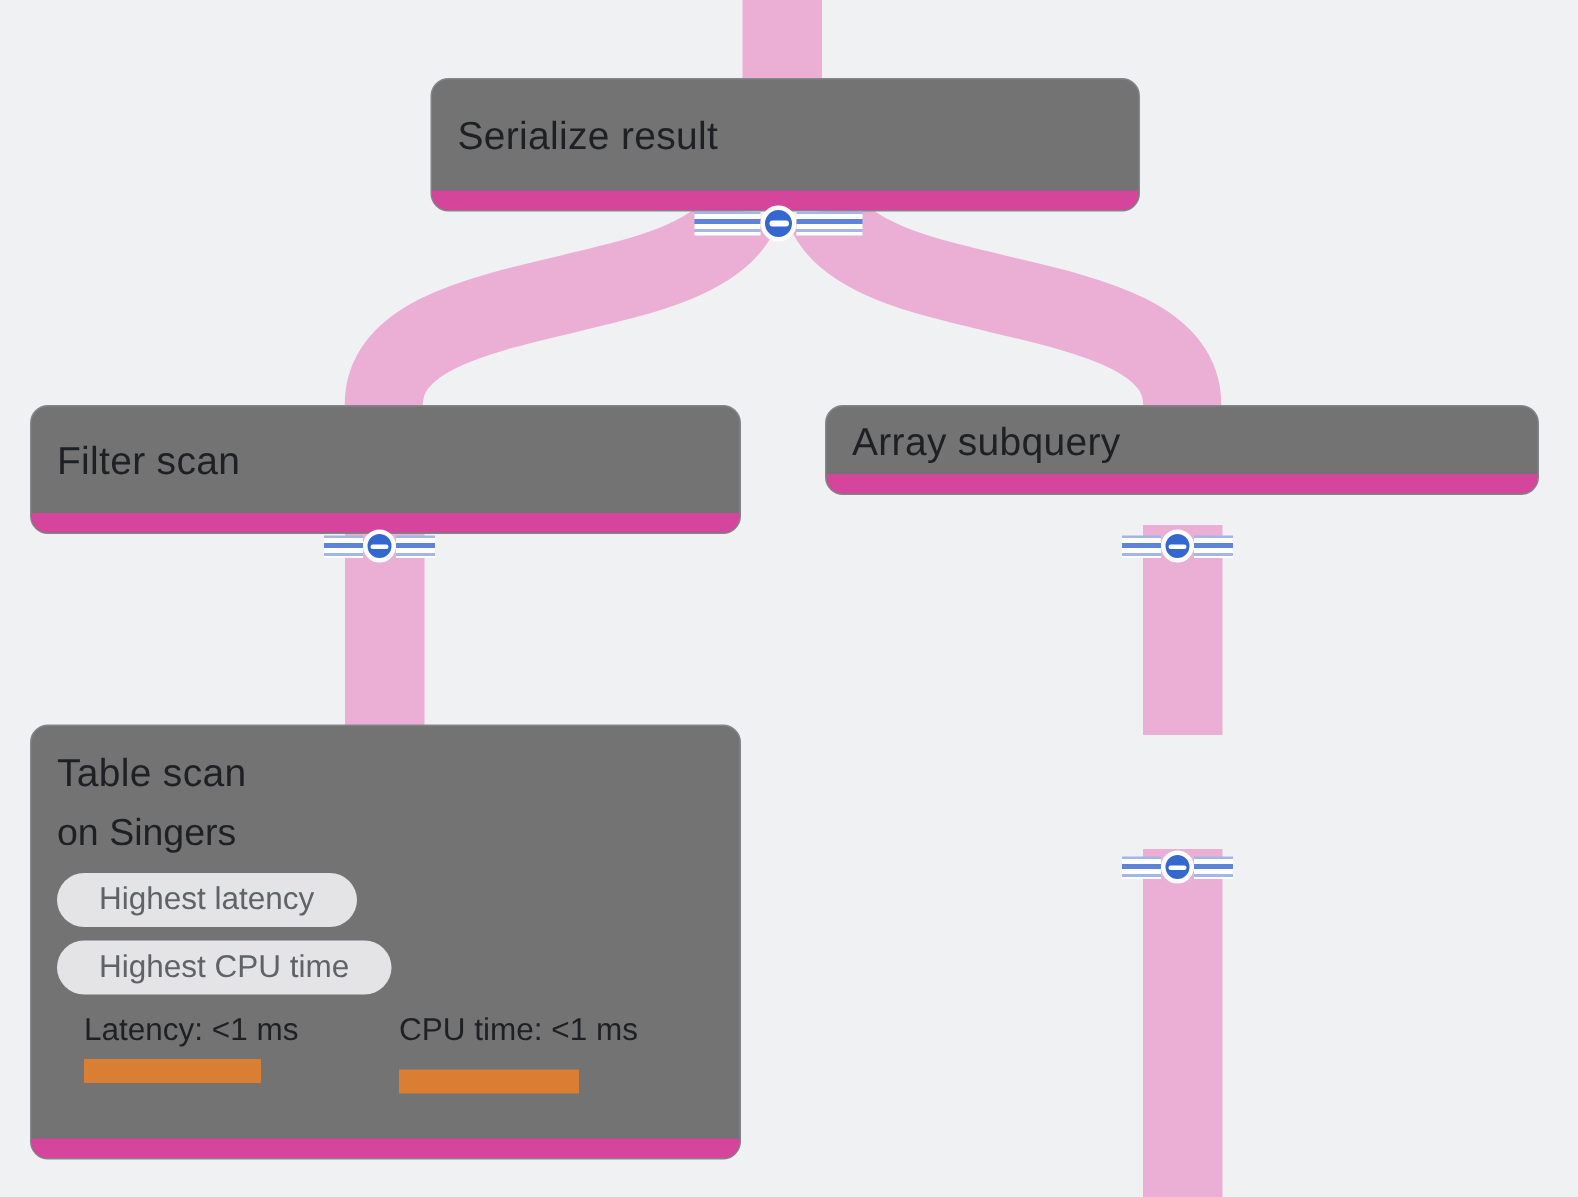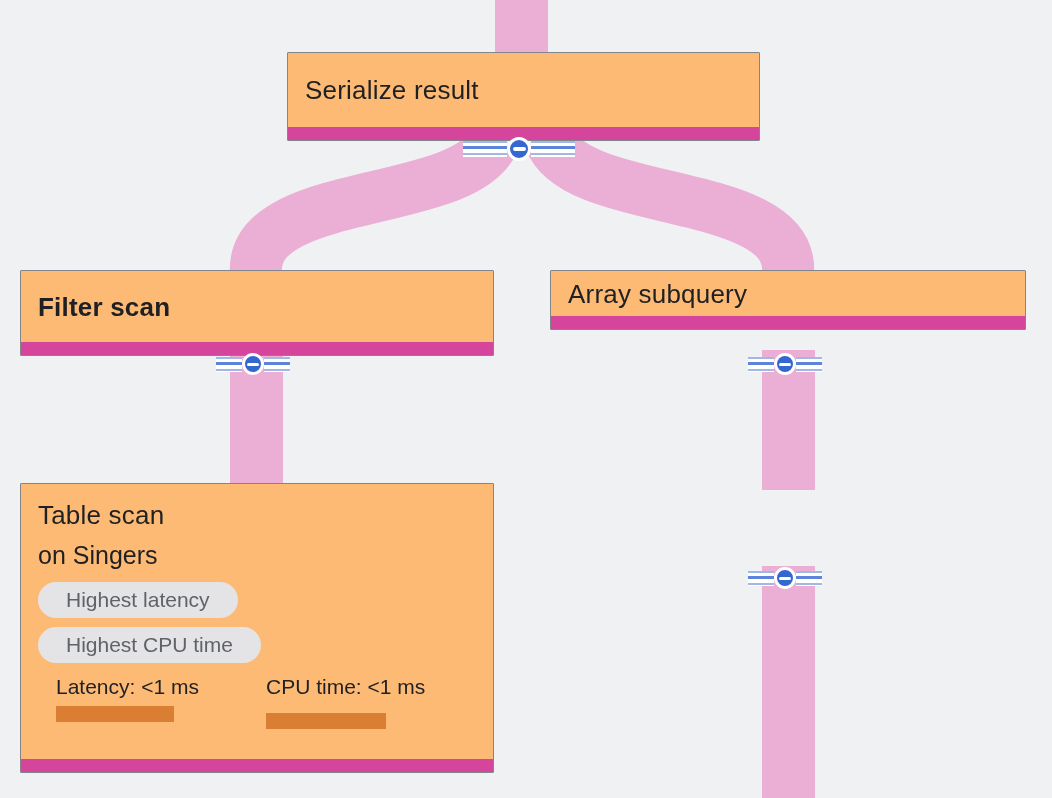--- a/index.html
+++ b/index.html
@@ -19,23 +19,23 @@
     font-family:"Liberation Sans", sans-serif;
     background:var(--bg);
     position:relative;
   }
   .canvas{position:absolute;inset:0;width:1052px;height:798px;}
   svg.edges{position:absolute;left:0;top:0;width:1052px;height:798px;}
   svg.edges path{fill:none;stroke:var(--edge-flow);}
 
   .node{
     position:absolute;
-    background:#fdba74;
+    background:#737373;
     border:1.5px solid var(--node-border);
-    border-radius:1px;
+    border-radius:12px;
     overflow:hidden;
     color:var(--text);
   }
   .node .accent{
     position:absolute;left:0;right:0;bottom:0;height:13px;
     background:var(--accent);
   }
   .node-simple{display:flex;align-items:center;padding:0 17px 13px 17px;}
   .node-title{font-size:26px;line-height:34px;color:var(--text);letter-spacing:0.2px;}
 
@@ -99,21 +99,21 @@
     <path d="M 256.5 350 L 256.5 490" stroke-width="53"></path>
     <path d="M 788.5 350 L 788.5 490" stroke-width="53"></path>
     <path d="M 788.5 566 L 788.5 800" stroke-width="53"></path>
   </svg>
 
   <div class="node node-simple" style="left:287px;top:52px;width:473px;height:89px;">
     <div class="node-title">Serialize result</div>
     <div class="accent"></div>
   </div>
 
-  <div class="node node-simple" style="left:20px;top:270px;width:474px;height:86px;font-weight:bold;">
+  <div class="node node-simple" style="left:20px;top:270px;width:474px;height:86px;">
     <div class="node-title">Filter scan</div>
     <div class="accent"></div>
   </div>
 
   <div class="node node-simple" style="left:550px;top:270px;width:476px;height:60px;">
     <div class="node-title">Array subquery</div>
     <div class="accent"></div>
   </div>
 
   <div class="node node-table" style="left:20px;top:483px;width:474px;height:290px;">

